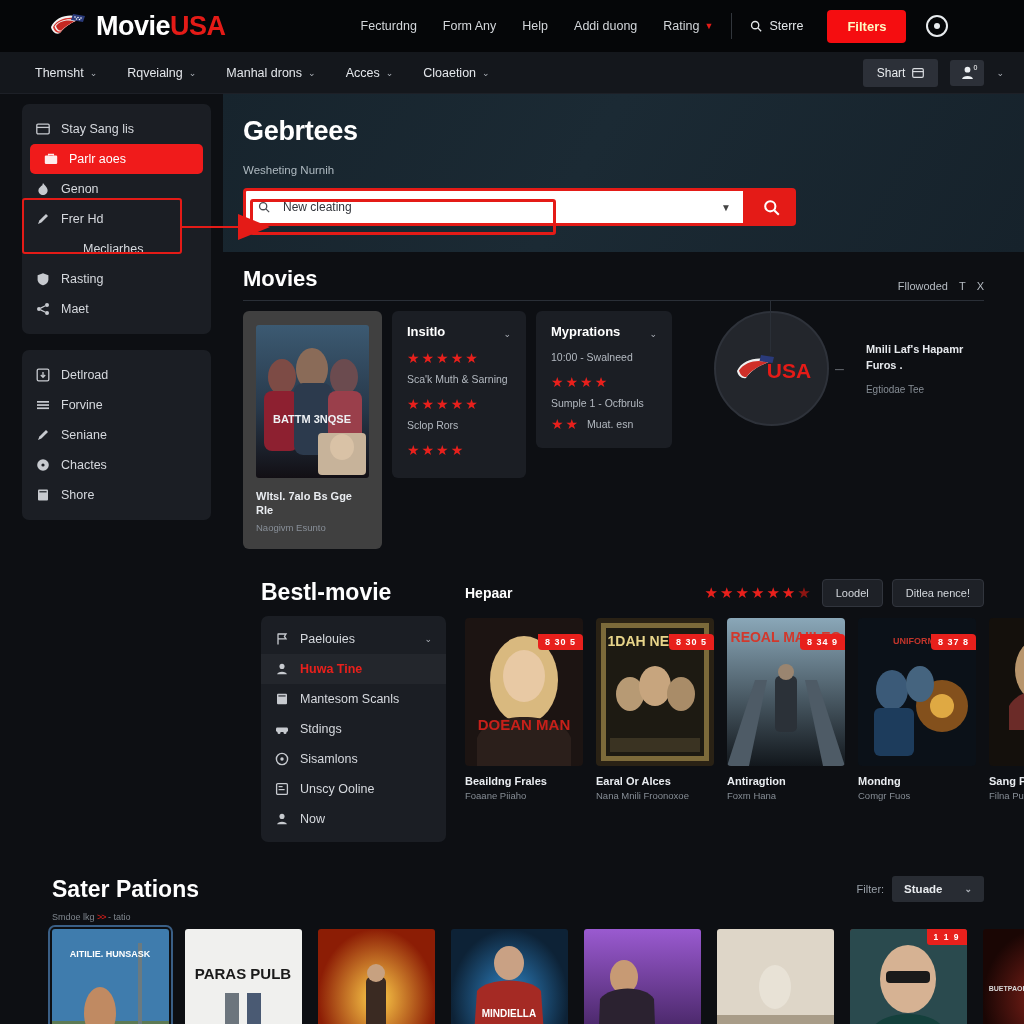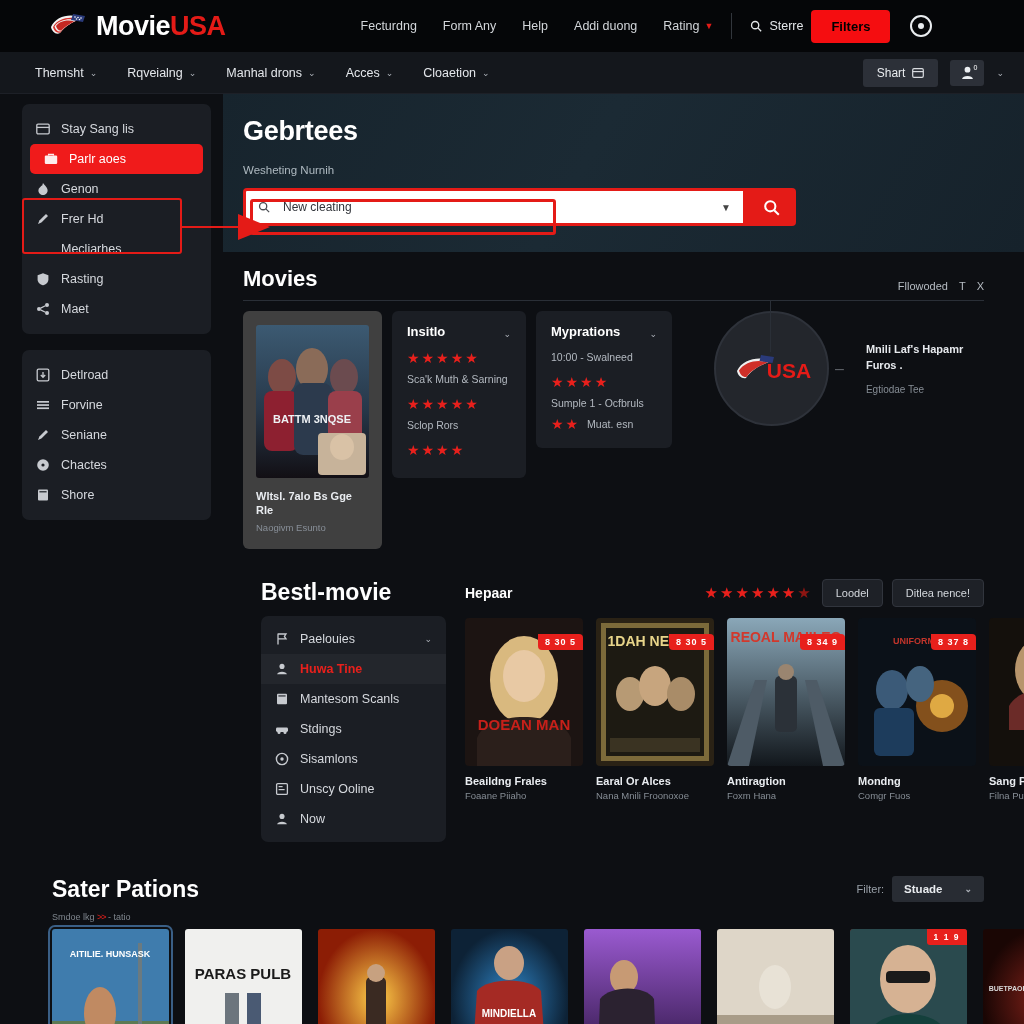--- a/index.html
+++ b/index.html
@@ -27,22 +27,22 @@
   .topnav { display: flex; align-items: center; gap: 26px; margin-left: 135px; }
   .topnav a {
     font-size: 12.5px; color: #d3d6da; text-decoration: none; white-space: nowrap;
     display: inline-flex; align-items: center; gap: 5px;
   }
   .caret-red { color: #e41b17; font-size: 9px; }
   .divider-v { width: 1px; height: 26px; background: #32363c; margin: 0 18px; }
   .store-link { display: flex; align-items: center; gap: 7px; font-size: 12.5px; color: #e3e6e9; }
   .mag { width: 12px; height: 12px; }
   .filters-btn {
-    background: #f50d10; color: #000000; font-size: 13px; font-weight: bold;
-    padding: 9px 20px; border-radius: 4px; border: none; margin-left: 8px; cursor: pointer;
+    background: #f50d10; color: #fef9c3; font-size: 13px; font-weight: bold;
+    padding: 9px 20px; border-radius: 4px; border: none; margin-left: 24px; cursor: pointer;
   }
   .circle-icon {
     width: 22px; height: 22px; border-radius: 50%; border: 2px solid #e9ecef;
     margin-left: 20px; display: flex; align-items: center; justify-content: center;
   }
   .circle-icon span { width: 6px; height: 6px; border-radius: 50%; background: #e9ecef; }
 
   
   .subnav {
     height: 42px; background: #14171c;
@@ -74,21 +74,21 @@
   .sidebar { width: 223px; padding: 10px 12px 0 22px; flex-shrink: 0; }
   .side-panel {
     background: #1b1e24; border-radius: 7px; padding: 10px 0; margin-bottom: 16px;
   }
   .side-item {
     display: flex; align-items: center; gap: 11px;
     padding: 8px 14px; font-size: 12.5px; color: #d6d9de; cursor: pointer;
   }
   .side-item.active { background: #f01b1b; color: #fff; border-radius: 5px; margin: 0 8px; }
   .side-item .ic { width: 14px; height: 14px; flex-shrink: 0; opacity: .92; }
-  .side-item-plain { padding-left: 39px; }
+  .side-item-plain { padding-left: 61px; }
 
   .annot-box {
     position: absolute; border: 2.5px solid #e41b17; border-radius: 3px;
     pointer-events: none;
   }
 
   
   .main { flex: 1; min-width: 0; }
   .hero {
     background: linear-gradient(120deg, #17242d 0%, #1b2a34 45%, #16222b 100%);

